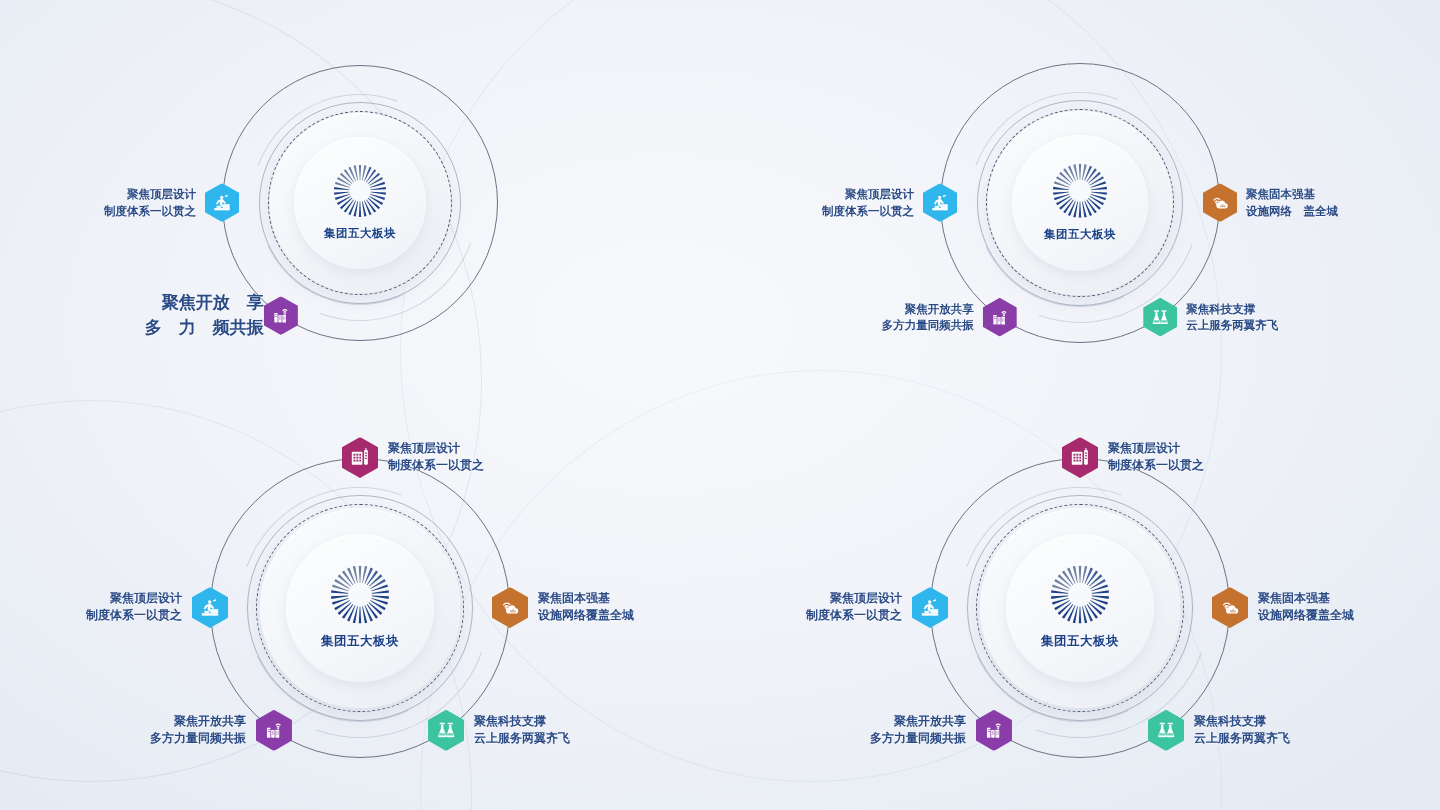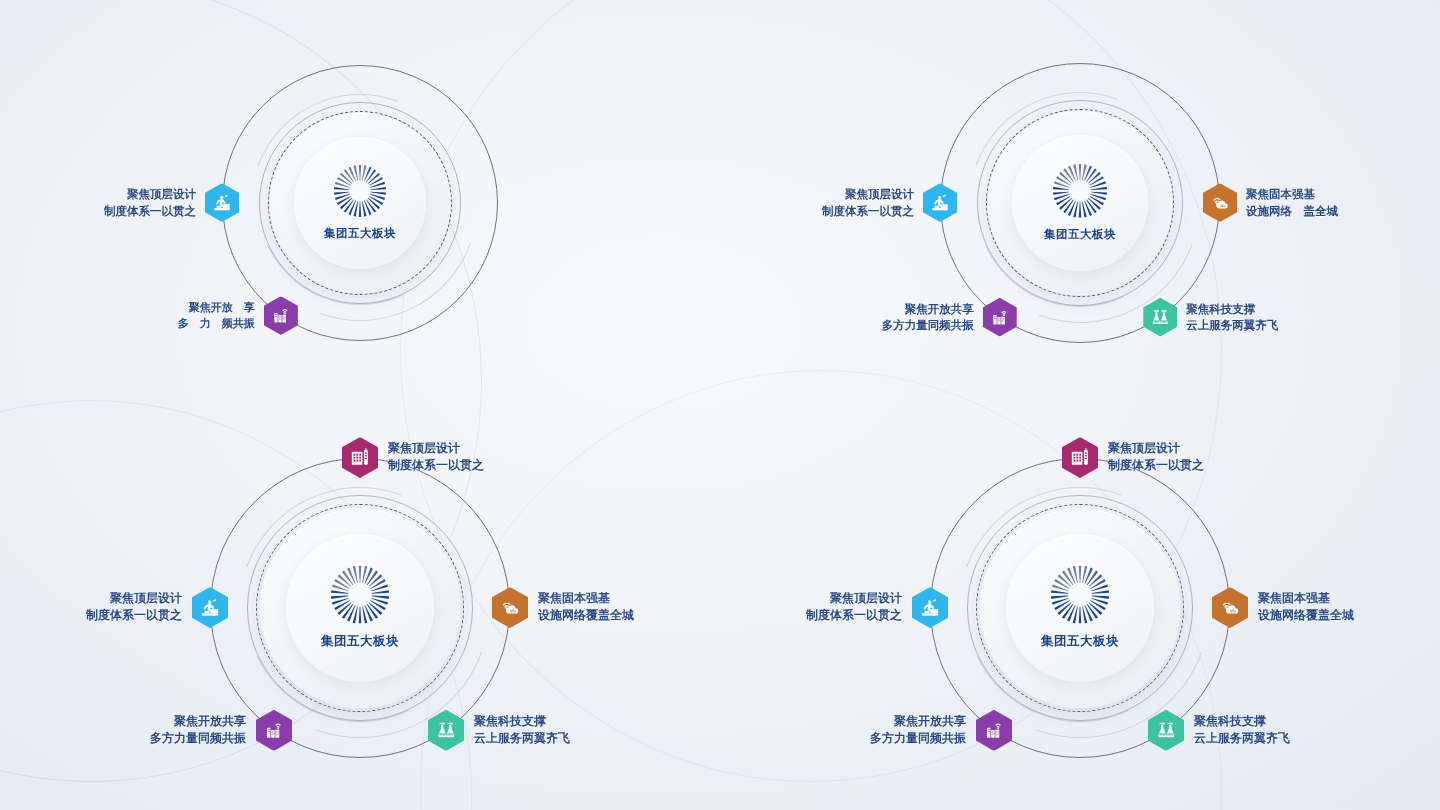--- a/index.html
+++ b/index.html
@@ -184,21 +184,21 @@
       <rect x="10.6" y="16.6" width="1.1" height="1.3"></rect>
                   <rect x="12.2" y="16.6" width="1.1" height="1.3"></rect>
       <rect x="15.8" y="14.2" width="1.2" height="1.3"></rect>
                   <rect x="17.6" y="14.2" width="1.2" height="1.3"></rect>
       <rect x="15.8" y="16.6" width="1.2" height="1.3"></rect>
                   <rect x="17.6" y="16.6" width="1.2" height="1.3"></rect>
     </g>
   </svg>
             </span>
           </div>
-          <div class="lbl left" style="font-size: 11px; margin-right: 9px; right: 100%;">聚焦开放　享
+          <div class="lbl left" style="font-size: 17px; right: 100%;">聚焦开放　享
 多　力　频共振</div>
         </div>
       </div>
     </div>
   <div class="panel p2">
       <div class="diagram" style="width: 290px; height: 290px;">
         <div class="ring-outer" style="width: 280px; height: 280px;"></div>
         <div class="ring-thin" style="width: 206px; height: 206px;"></div>
         <div class="ring-dashed" style="width: 188px; height: 188px;"></div>
         <div class="disc" style="width: 184px; height: 184px;"></div>

